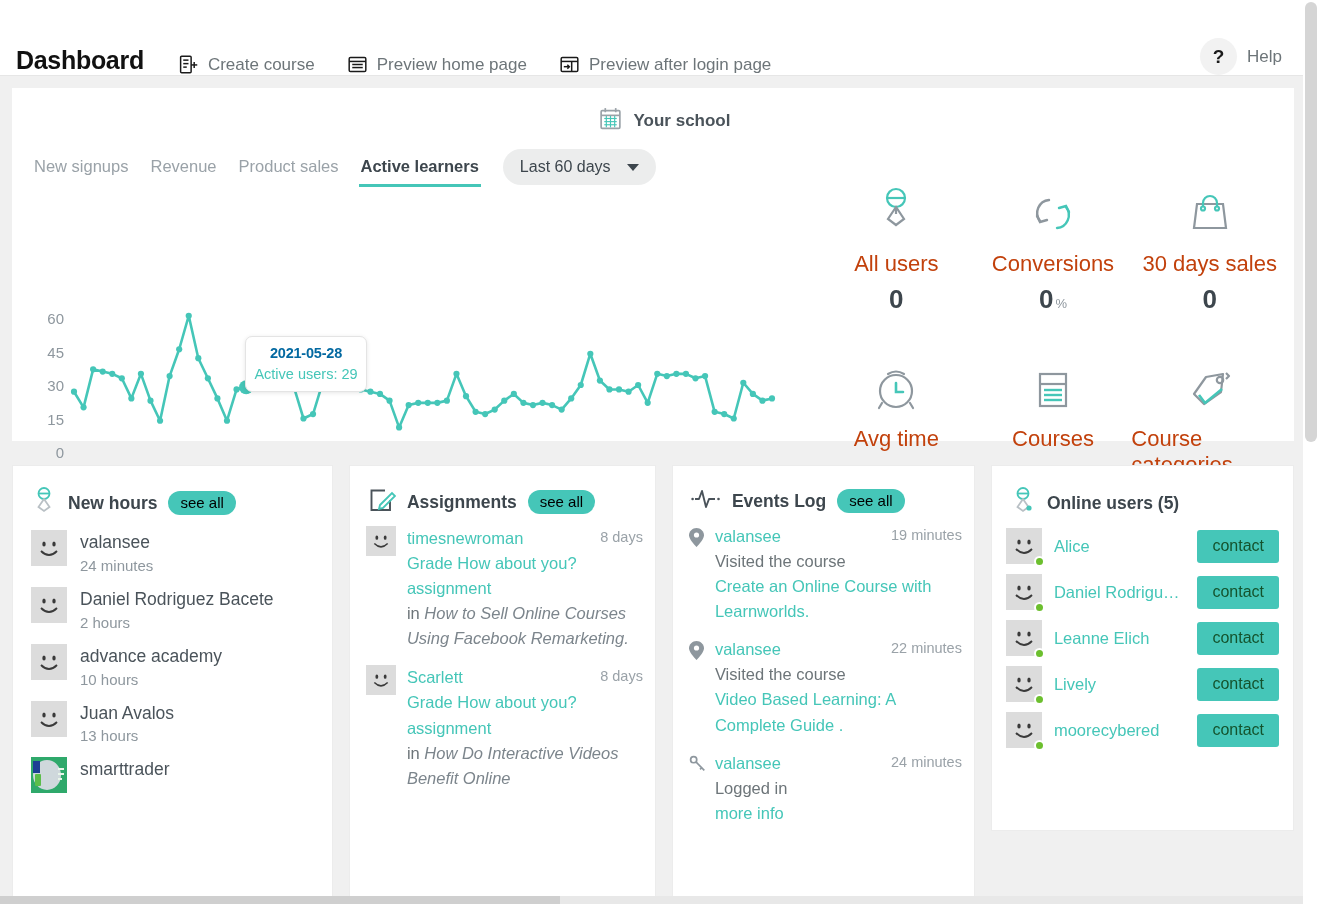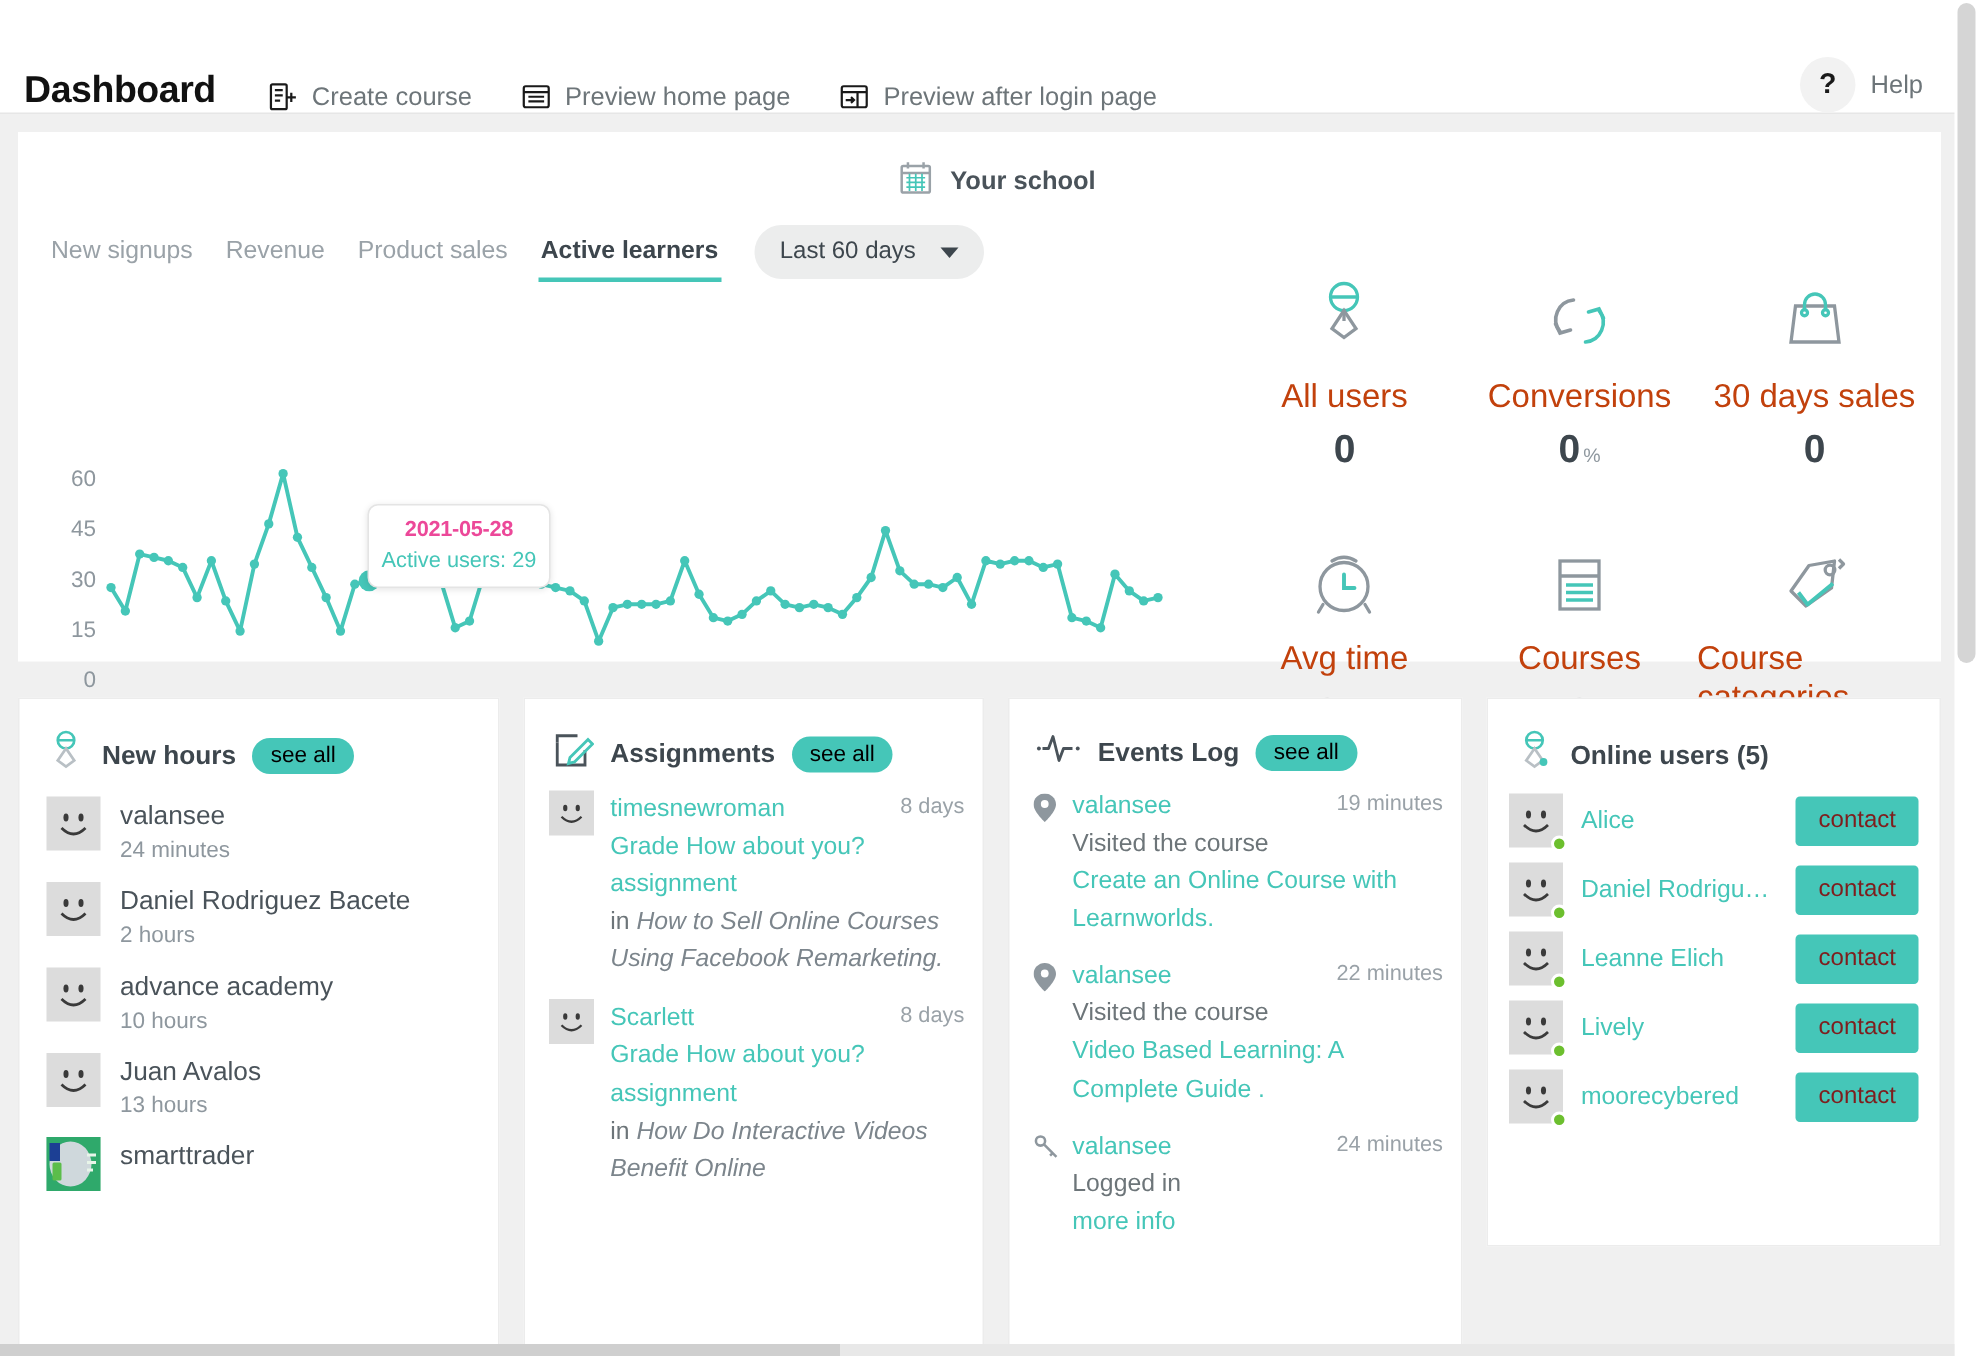--- a/index.html
+++ b/index.html
@@ -62,21 +62,21 @@
   .caret{ width:0;height:0;border-left:6px solid transparent;border-right:6px solid transparent;border-top:7px solid #3d464d;}
 
   
   .chart-wrap{ position:absolute; left:0; top:212px; width:800px; height:140px;}
   .chart-svg{ display:block; }
   .tip{
     position:absolute; left:233px; top:36px; width:122px;
     background:#fff; border:1px solid #e4e4e4; border-radius:7px;
     box-shadow:0 1px 4px rgba(0,0,0,.10); padding:8px 6px 9px 6px; text-align:center;
   }
-  .tip .d{ font-size:14.5px; font-weight:700; color:#ec4899; letter-spacing:-.2px;}
+  .tip .d{ font-size:14.5px; font-weight:700; color:#0369a1; letter-spacing:-.2px;}
   .tip .v{ font-size:14.5px; color:#45c6b8; margin-top:5px;}
 
   
   .stats{
     position:absolute; left:806px; top:96px; width:470px;
     display:grid; grid-template-columns:repeat(3,1fr); row-gap:44px;
   }
   .stat{ display:flex; flex-direction:column; align-items:center;}
   .stat .sic{ height:58px; display:flex; align-items:flex-end; justify-content:center;}
   .stat .lbl{ font-size:22px; color:#c2410c; margin-top:9px;}
@@ -120,21 +120,21 @@
   .atext i{ font-style:italic; color:#7c858c;}
 
   .elist{ padding:8px 12px 0 16px;}
   .erow{ display:flex; gap:9px; margin-bottom:13px;}
   .eicon{ width:17px; flex:none; padding-top:4px;}
 
   .olist{ padding:8px 14px 0 14px;}
   .orow{ display:flex; align-items:center; gap:12px; margin-bottom:10px;}
   .oname{ flex:1; font-size:16.5px; color:#45c6b8; overflow:hidden; white-space:nowrap; text-overflow:ellipsis;}
   .contact{
-    background:#45c6b8; color:#7f1d1d; font-size:16px; border:0;
+    background:#45c6b8; color:#14532d; font-size:16px; border:0;
     padding:7px 15px 8px 15px; border-radius:3px; cursor:pointer;
     font-family:"Liberation Sans",sans-serif;
   }
 
   
   .scrollbar{ position:absolute; right:0; top:0; width:15px; height:904px; background:#fff;}
   .scrollthumb{ position:absolute; right:1px; top:2px; width:12px; height:440px; background:#d5d5d5; border-radius:7px;}
   .hscroll{ position:absolute; left:0; bottom:0; width:1303px; height:8px; background:#e8e8e8;}
   .hthumb{ position:absolute; left:0; bottom:0; width:560px; height:8px; background:#cfcfcf;}
 </style>

